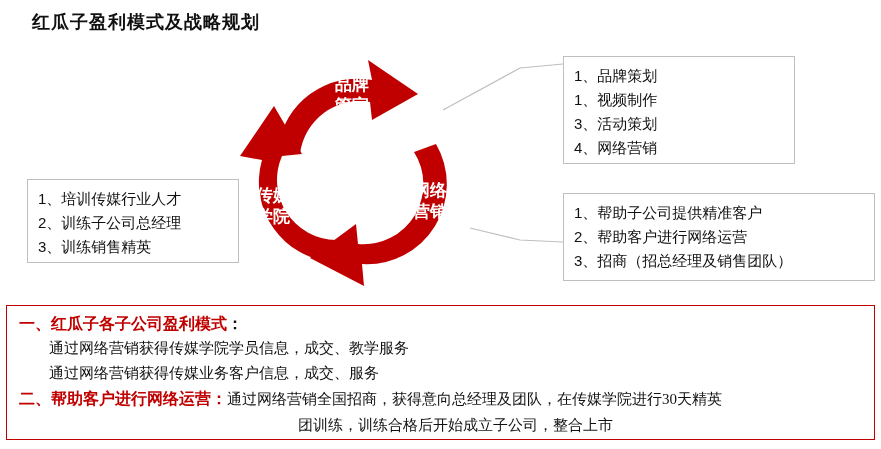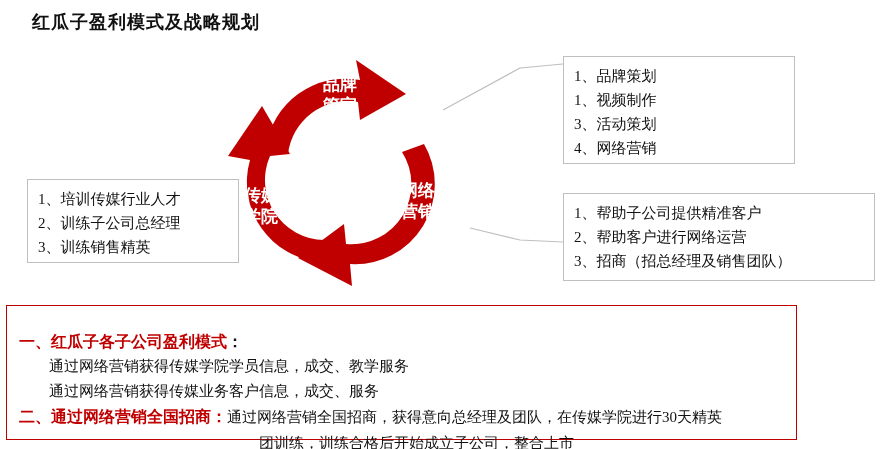--- a/index.html
+++ b/index.html
@@ -24,21 +24,21 @@
     font-size: 18px;
     font-weight: bold;
     color: #111111;
     letter-spacing: 1px;
     font-family: "Liberation Serif", serif;
   }
 
   
   #cycle {
     position: absolute;
-    left: 210px;
+    left: 222px;
     top: 52px;
     width: 260px;
     height: 250px;
   }
   .cycle-label {
     position: absolute;
     color: #ffffff;
     font-size: 17px;
     font-weight: bold;
     text-align: center;
@@ -56,44 +56,44 @@
     border: 1px solid #bfbfbf;
     background: #ffffff;
     box-sizing: border-box;
     padding: 7px 10px 7px 10px;
   }
   .callout .line {
     font-size: 15px;
     color: #111111;
     line-height: 24px;
     white-space: nowrap;
-    font-family: Liberation Serif, serif;
+    font-family: Liberation Sans, sans-serif;
   }
   #callout-top-right { left: 563px; top: 56px; width: 232px; height: 108px; }
   #callout-left      { left: 6px;   top: 179px; width: 212px; height: 84px; margin-left: 21px; }
   #callout-bottom-right { left: 563px; top: 193px; width: 312px; height: 88px; }
 
   
   #connectors {
     position: absolute;
     left: 0; top: 0;
     width: 881px; height: 449px;
     pointer-events: none;
   }
 
   
   #notes {
     position: absolute;
     left: 6px;
     top: 305px;
-    width: 791px;
+    width: 869px;
     height: 135px;
     border: 1px solid #c00000;
     box-sizing: border-box;
-    padding: 23px 12px;
+    padding: 5px 12px;
     background: #ffffff;
   }
   .note-head {
     color: #c00000;
     font-size: 16px;
     font-weight: bold;
     line-height: 25px;
     font-family: "Liberation Serif", serif;
   }
   .note-head .tail {
@@ -209,18 +209,18 @@
     <div class="line">3、招商（招总经理及销售团队）</div>
   </div>
 
   <div id="notes">
     <div class="note-head">
       <span>一、红瓜子各子公司盈利模式</span><span class="tail">：</span>
     </div>
     <div class="note-body">通过网络营销获得传媒学院学员信息，成交、教学服务</div>
     <div class="note-body">通过网络营销获得传媒业务客户信息，成交、服务</div>
     <div class="note-head">
-      <span>二、通过网络营销全国招商：</span><span class="note-inline">通过网络营销全国招商，获得意向总经理及团队，在传媒学院进行30天精英</span>
+      <span>二、帮助客户进行网络运营：</span><span class="note-inline">通过网络营销全国招商，获得意向总经理及团队，在传媒学院进行30天精英</span>
     </div>
     <div class="note-indent2">团训练，训练合格后开始成立子公司，整合上市</div>
   </div>
 
 </div>
 
 </body></html>

